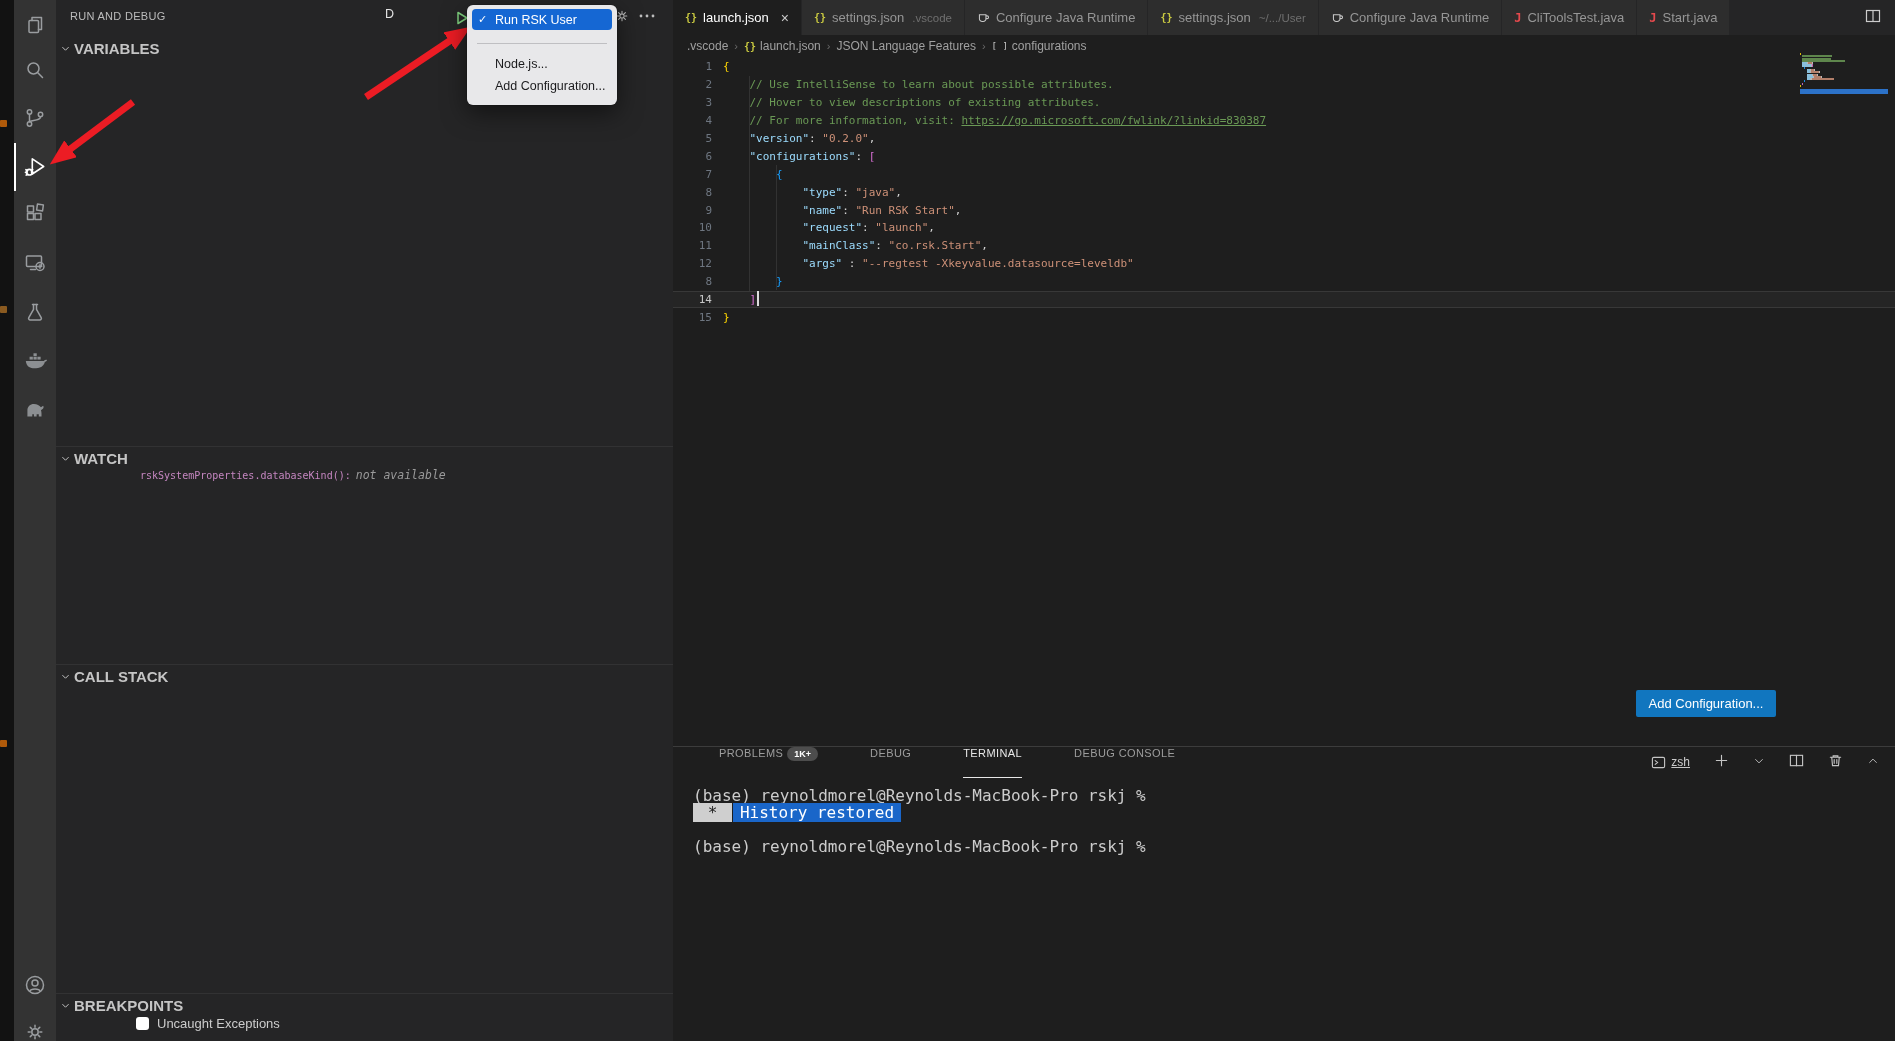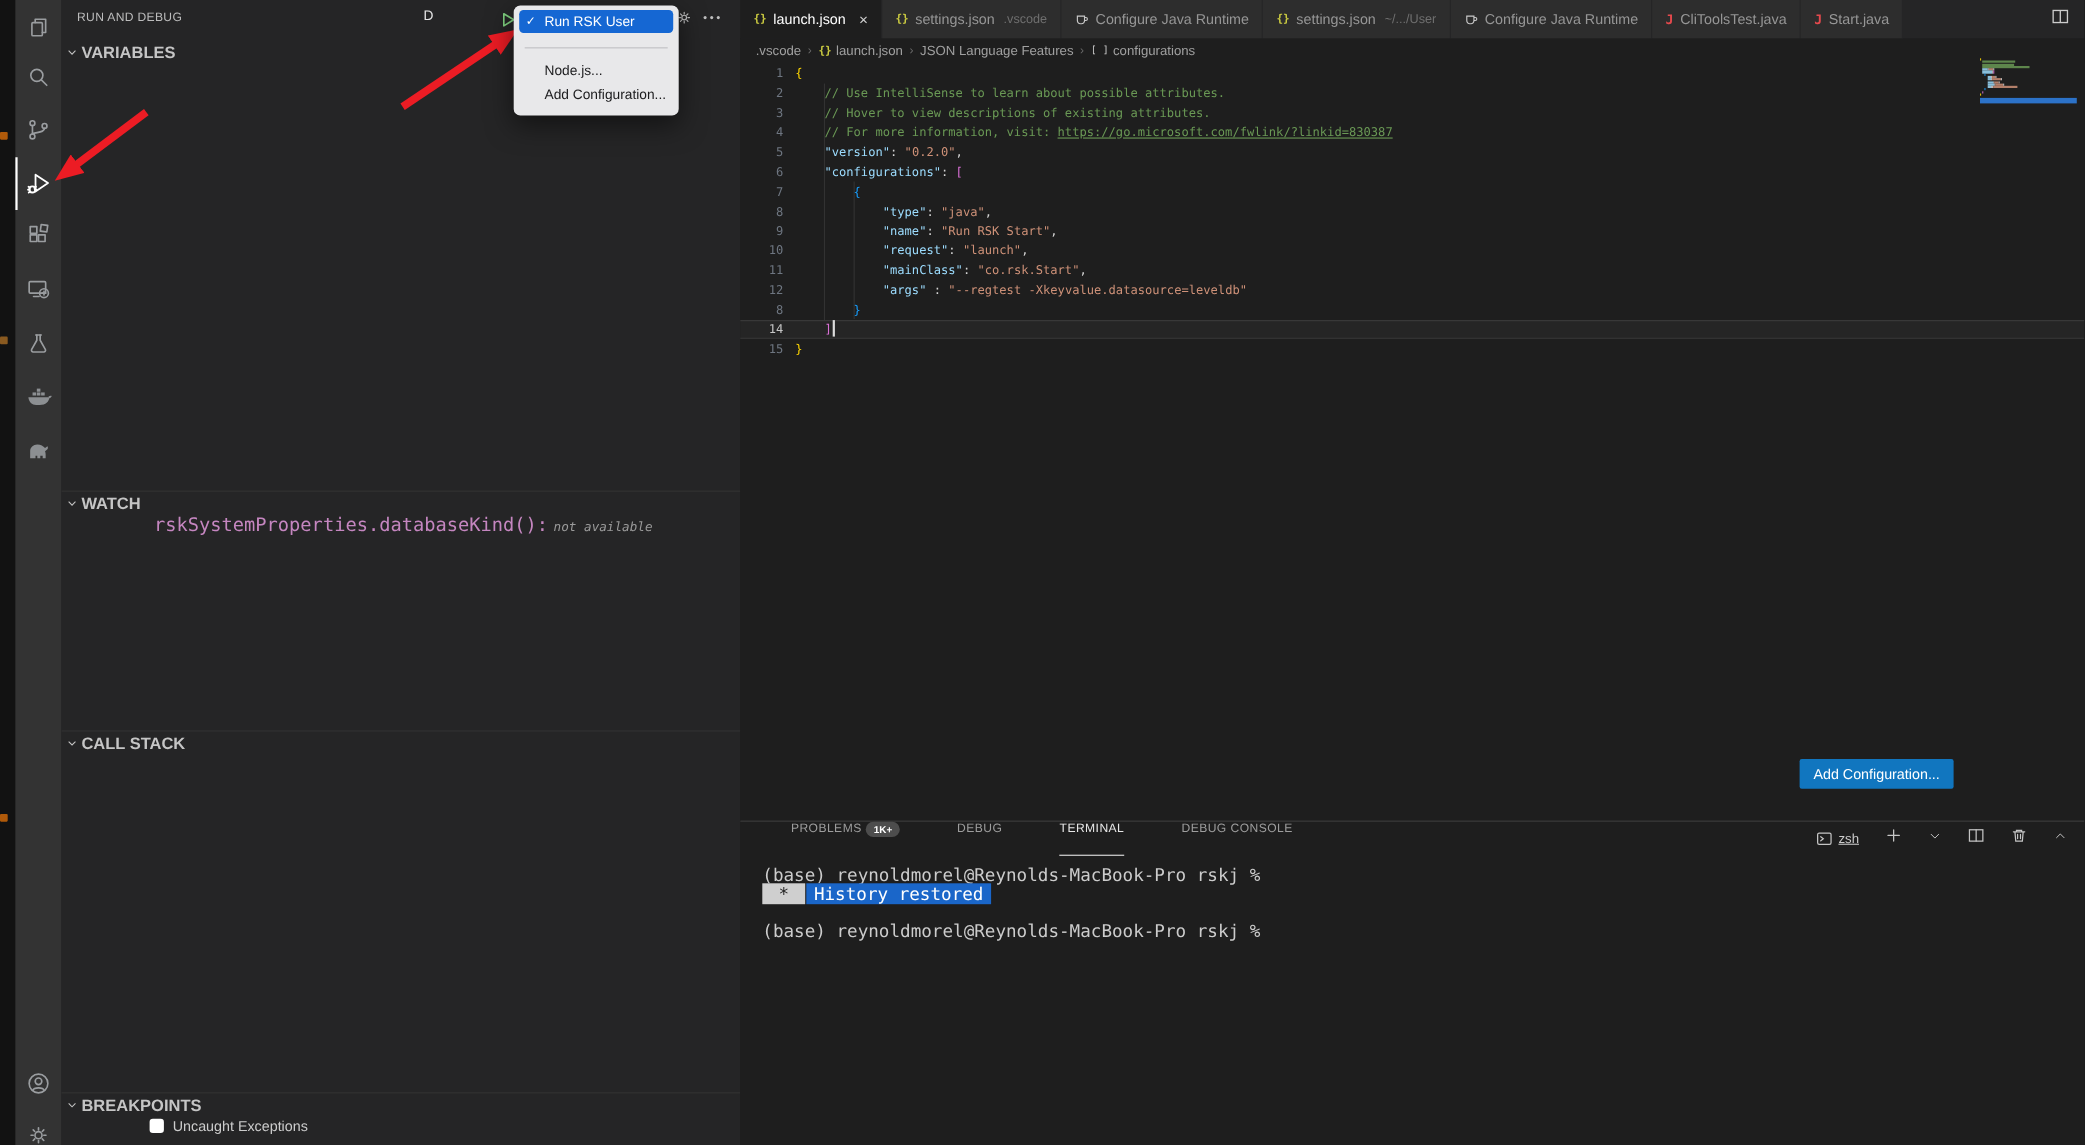--- a/index.html
+++ b/index.html
@@ -26,21 +26,21 @@
   .sidebar{position:absolute;left:56px;top:0;width:617px;height:1041px;background:#252526;}
   .sb-title{position:absolute;left:14px;top:10px;font-size:11px;color:#bcbcbc;letter-spacing:.3px;}
   .sb-partial{position:absolute;left:329px;top:7px;font-size:12.5px;color:#e4e4e4;}
   .sb-play{position:absolute;left:398px;top:10px;}
   .sb-gear{position:absolute;left:558px;top:8px;}
   .sb-dots{position:absolute;left:582px;top:8px;}
   .sb-section-header{position:absolute;left:4px;display:flex;align-items:center;gap:3px;height:20px;font-size:15px;font-weight:bold;color:#c5c5c5;}
   .sb-chevron svg{stroke:#c5c5c5;fill:none;stroke-width:1.4;}
   .sb-div{position:absolute;left:0;width:617px;height:1px;background:#323233;}
   .watch-row{position:absolute;left:84px;top:468px;font-size:12px;}
-  .watch-expr{color:#c586c0;font-family:"DejaVu Sans Mono",monospace;font-size:17px;}
+  .watch-expr{color:#c586c0;font-family:"DejaVu Sans Mono",monospace;font-size:10px;}
   .watch-val{color:#9a9a9a;font-style:italic;font-family:"DejaVu Sans Mono",monospace;font-size:11.5px;margin-left:5px;}
   .bp-row{position:absolute;left:80px;top:1016px;display:flex;align-items:center;gap:8px;}
   .bp-check{width:13px;height:13px;background:#ffffff;border-radius:3px;}
   .bp-label{font-size:13px;color:#cccccc;}
 
   
   .editor-root{position:absolute;left:673px;top:0;right:0;height:1041px;background:#1e1e1e;}
 
   
   .tabbar{position:absolute;top:0;left:0;right:0;height:35px;background:#252526;display:flex;align-items:stretch;}

